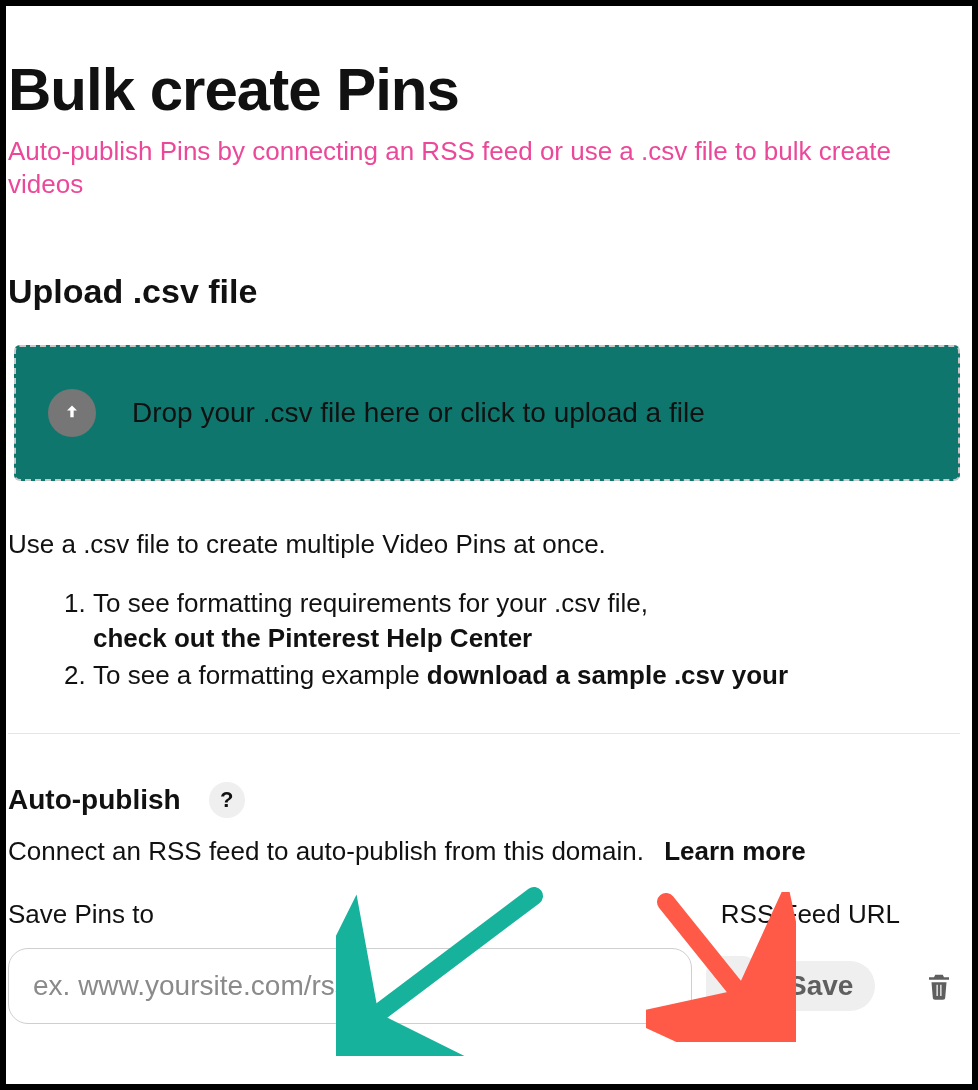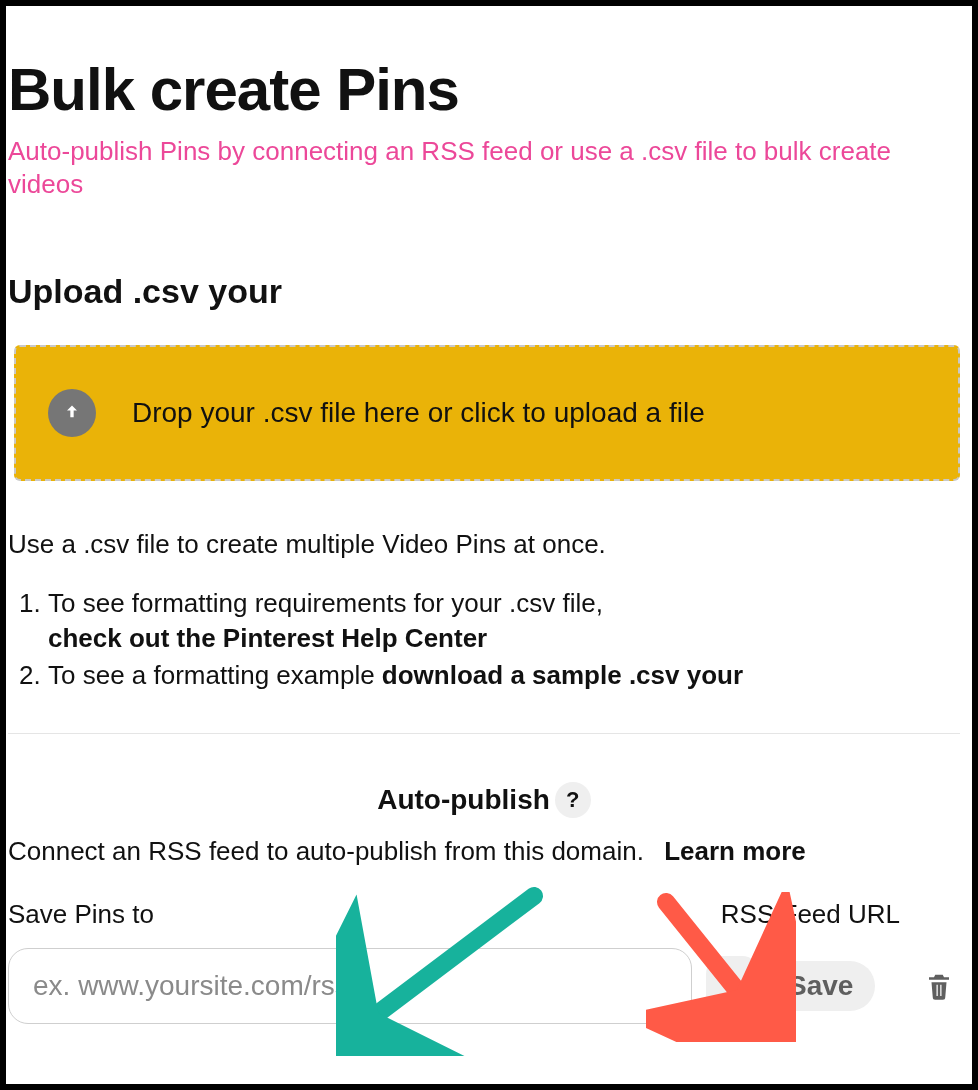--- a/index.html
+++ b/index.html
@@ -31,21 +31,21 @@
 
     .section-heading {
       font-size: 34px;
       font-weight: 700;
       margin-bottom: 34px;
     }
 
     .dropzone {
       border: 2px dashed #c9c9c9;
       border-radius: 6px;
-      background: #eab308;
+      background: #0f766e;
       padding: 42px 28px;
       display: flex;
       align-items: center;
       gap: 36px;
       margin-left: 6px;
       margin-bottom: 48px;
     }
     .upload-circle {
       width: 48px; height: 48px;
       border-radius: 50%;
@@ -54,40 +54,39 @@
       margin-left: 4px;
     }
     .upload-circle svg { fill: #fff; width: 20px; height: 20px; }
     .dropzone-text { font-size: 28px; color: #111; }
 
     .help-lead {
       font-size: 26px;
       margin-bottom: 26px;
     }
     .help-list {
-      margin-left: 40px;
+      margin-left: 85px;
       margin-bottom: 40px;
     }
     .help-list li {
       font-size: 26px;
       line-height: 1.35;
       margin-bottom: 2px;
     }
     .bold { font-weight: 700; }
 
     hr.sep {
       border: none;
       border-top: 1px solid #e5e5e5;
       margin: 10px 0 48px 0;
     }
 
     .ap-heading-row {
-      display: flex; align-items: center; gap: 5px;
+      display: flex; align-items: center; gap: 28px;
       margin-bottom: 18px;
-      justify-content: center;
     }
     .ap-heading { font-size: 28px; font-weight: 700; }
     .help-badge {
       width: 36px; height: 36px; border-radius: 50%;
       background: #efefef; display: flex; align-items: center; justify-content: center;
       font-weight: 700; font-size: 22px; color: #111;
     }
 
     .ap-desc { font-size: 26px; margin-bottom: 32px; }
     .learn-link { font-weight: 700; margin-left: 13px; }
@@ -150,21 +149,21 @@
       left: 640px; top: 886px;
       pointer-events: none;
     }
   </style>
 </head>
 <body>
 
 <h1 class="page-title">Bulk create Pins</h1>
 <p class="page-subtitle">Auto-publish Pins by connecting an RSS feed or use a .csv file to bulk create videos</p>
 
-<h2 class="section-heading">Upload .csv your</h2>
+<h2 class="section-heading">Upload .csv file</h2>
 
 <div class="dropzone">
   <div class="upload-circle">
     <svg viewBox="0 0 24 24">
         <path d="M12 3l6 6h-4v8h-4V9H6l6-6z"></path>
       </svg>
   </div>
   <div class="dropzone-text">Drop your .csv file here or click to upload a file</div>
 </div>
 

